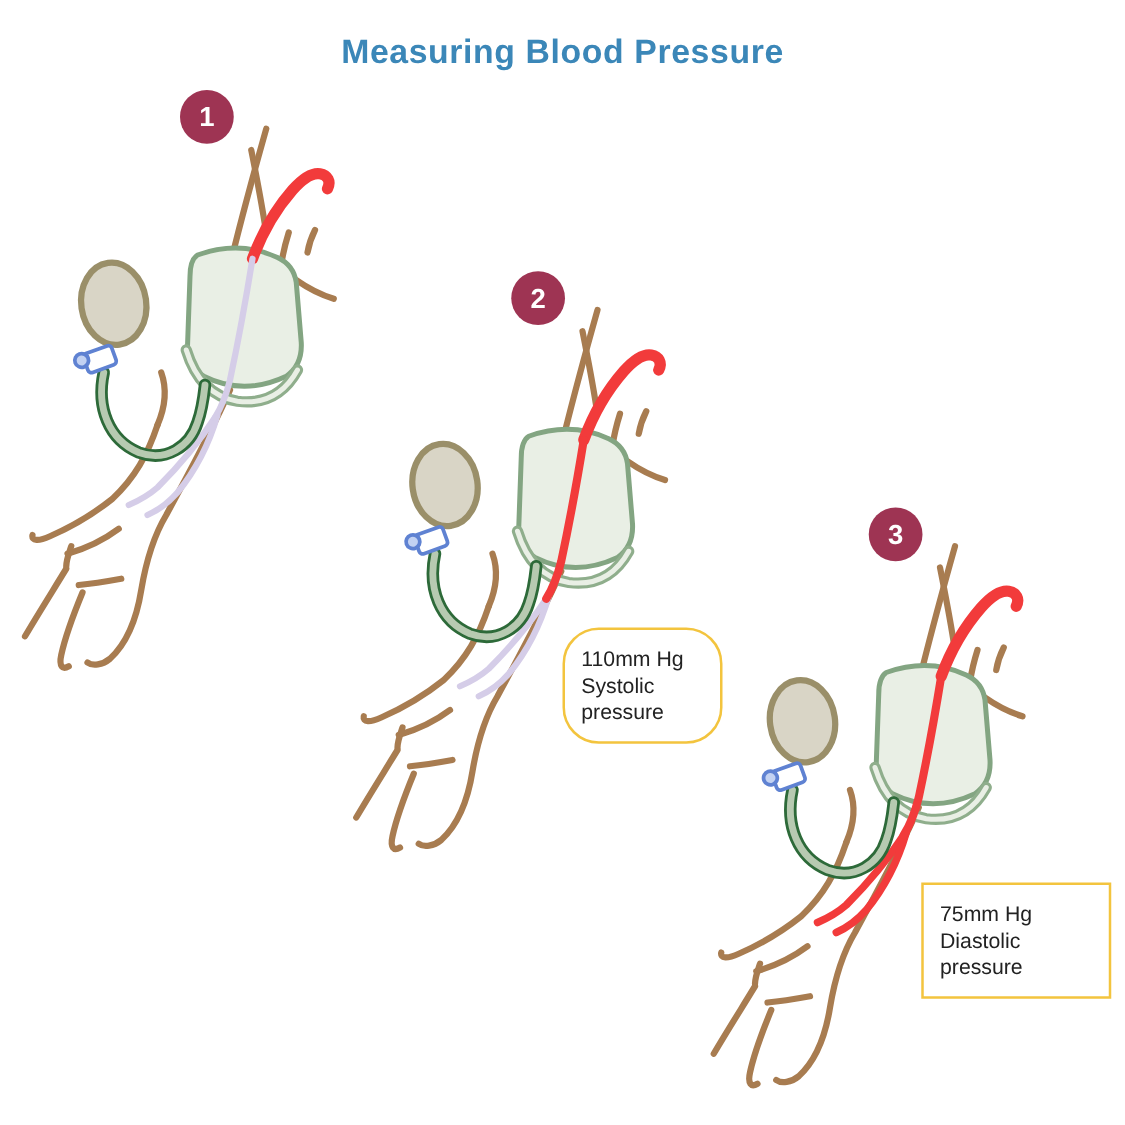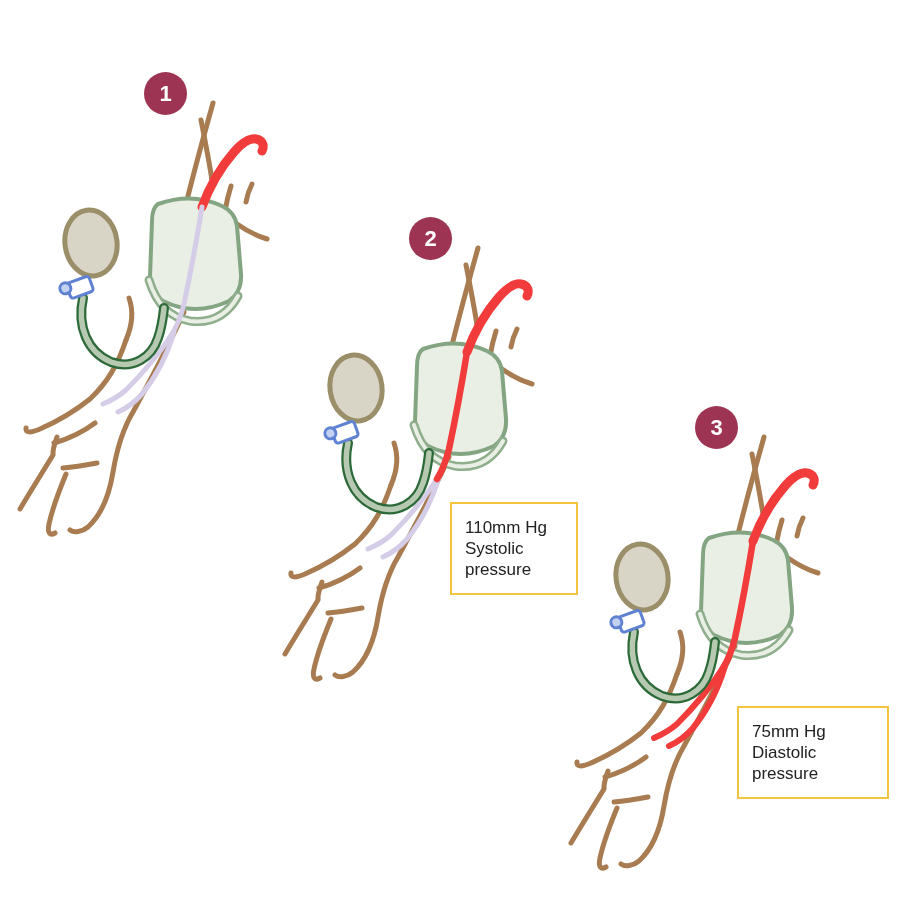--- a/index.html
+++ b/index.html
@@ -53,21 +53,21 @@
     position: absolute;
     box-sizing: border-box;
     background: #ffffff;
     border: 2px solid var(--box_border, #f3c43e);
     color: var(--box_text, #222222);
     font-size: 17px;
     line-height: 21px;
     padding: 13px 8px 12px 13px;
     white-space: pre-line;
   }
-  .note.n1 { left: 450px; top: 502px; width: 128px; height: 93px; }
+  .note.n1 { left: 450px; top: 502px; width: 128px; height: 93px; border-radius: 29px; }
   .note.n2 { left: 737px; top: 706px; width: 152px; height: 93px; }
   
   .skin path {
     fill: none;
     stroke: var(--skin_outline, #a87c50);
     stroke-width: 5;
     stroke-linecap: round;
   }
   .cuff-body {
     fill: var(--cuff_fill, #e9efe5);
@@ -135,20 +135,21 @@
   
   use[data-step="1"] { --seg-b: var(--artery_occluded, #d5cde8); --seg-c: var(--artery_occluded, #d5cde8); --seg-b-w: 5;   --branch-w: 5; }
   use[data-step="2"] { --seg-b: var(--artery_red, #f23b3b);      --seg-c: var(--artery_occluded, #d5cde8); --seg-b-w: 6.5; --branch-w: 5; }
   use[data-step="3"] { --seg-b: var(--artery_red, #f23b3b);      --seg-c: var(--artery_red, #f23b3b);      --seg-b-w: 6.5; --branch-w: 6; }
 </style>
 </head>
 <body>
 
 <div class="page">
 
+  <h1 class="title">Measuring Blood Pressure</h1>
 
   <svg class="canvas" width="900" height="900" viewBox="0 0 900 900">
     <defs>
       <g id="arm">
 
         <g class="skin">
           <path d="M 213,103 C 204,135 195,168 187,200"></path>
           <path d="M 201,120 C 205,140 209,161 212,180"></path>
           <path d="M 231,186 C 226,202 223,218 224,233"></path>
           <path d="M 237,224 C 247,231 257,236 267,239"></path>

